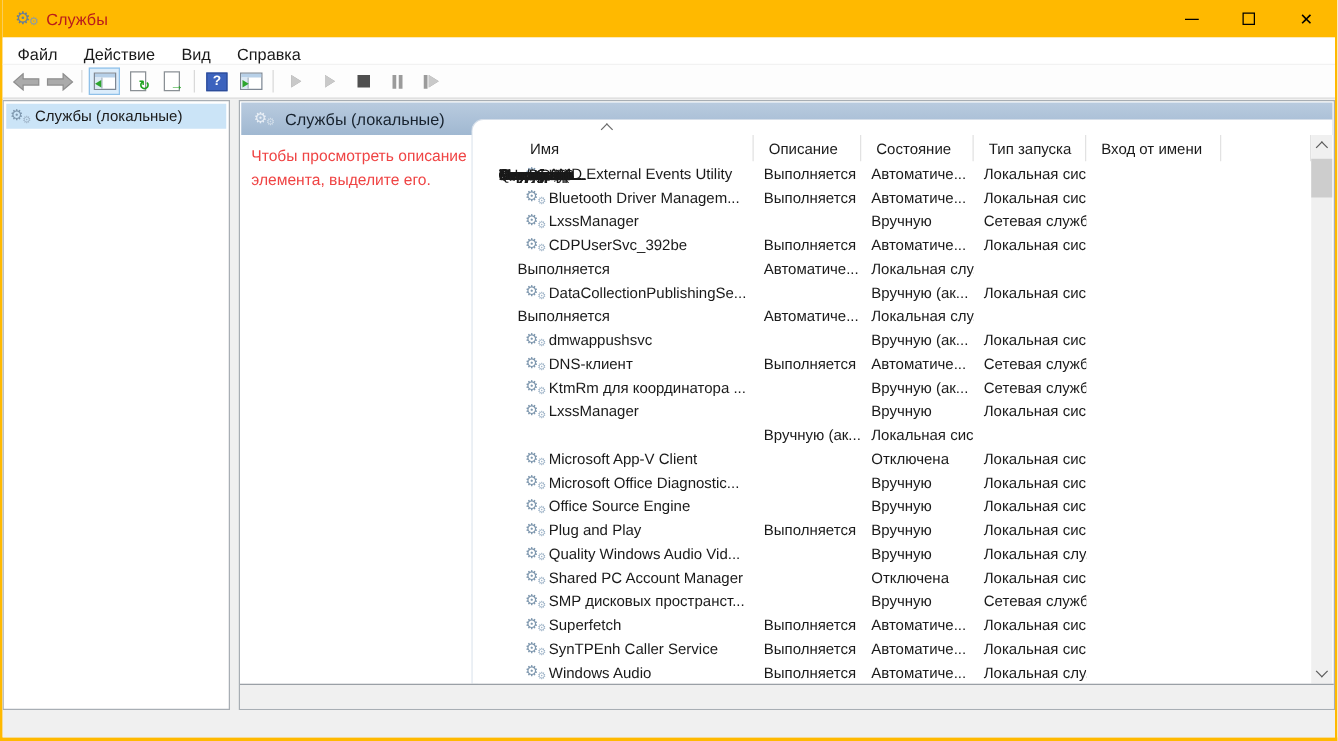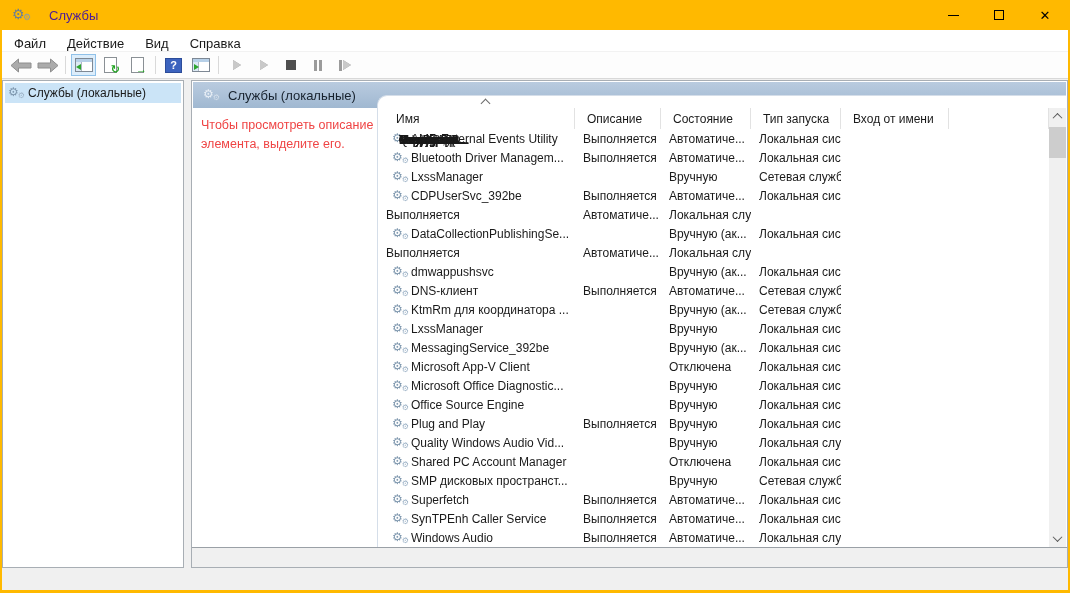--- a/index.html
+++ b/index.html
@@ -7,21 +7,21 @@
 
   .window { position: relative; width: 1070px; height: 593px; background: #F0F0F0;
             border: 2px solid #FFB900; border-top: none; border-bottom-width: 3px; overflow: hidden; }
 
   
   .titlebar { position: absolute; top: 0; left: 0; right: 0; height: 30px; background: #FFB900;
               display: flex; align-items: center; padding-left: 10px; }
   .title-gear { position: relative; width: 17px; height: 16px; font-size: 14px; line-height: 16px; color: #6B7F93; }
   .title-gear::before { content: "⚙"; position: absolute; left: 0; top: -1px; }
   .title-gear::after  { content: "⚙"; position: absolute; right: -2px; bottom: -2px; font-size: 9px; color: #8A9AA8; }
-  .title-text { margin-left: 20px; font-size: 13px; color: #4c1d95; }
+  .title-text { margin-left: 8px; font-size: 13px; color: #b91c1c; }
   .win-controls { position: absolute; right: 0; top: 0; height: 30px; display: flex; }
   .win-btn { width: 46px; height: 30px; display: flex; align-items: center; justify-content: center; }
   .glyph-min { width: 11px; height: 1px; background: #000; }
   .glyph-max { width: 10px; height: 10px; border: 1px solid #000; }
   .glyph-close { font-size: 13px; color: #000; line-height: 1; }
 
   
   .menubar { position: absolute; top: 30px; left: 0; right: 0; height: 22px; background: #ffffff;
              display: flex; align-items: flex-end; padding-left: 12px; border-bottom: 1px solid #F2F2F2; }
   .menu-item { font-size: 13px; color: #1a1a1a; margin-right: 21px; }
@@ -78,21 +78,21 @@
                   display: flex; align-items: center; padding-left: 10px; }
   .panel-header .gear { color: #E9EFF6; }
   .panel-header .gear::after { color: #D4DFEA; }
   .panel-title { margin-left: 10px; font-size: 13px; color: #17222e; }
 
   .description { position: absolute; top: 35px; left: 9px; width: 178px;
                  font-size: 12.5px; line-height: 1.5; color: #ef4444; }
 
   .list-panel { position: absolute; top: 14px; left: 185px; right: 1px; bottom: 20px;
                 background: #fff; border-top-left-radius: 10px;
-                border-top: 1px solid #D5DEE9; border-left: 1px solid #D5DEE9; overflow: hidden; }
+                border-top: 1px solid #D5DEE9; border-left: 1px solid #D5DEE9; overflow: hidden; padding-left: 28px; }
 
   .sort-chev { position: absolute; top: 4px; left: 104px; width: 7px; height: 7px;
                border-left: 1px solid #6a6a6a; border-top: 1px solid #6a6a6a; transform: rotate(45deg); }
 
   .grid-header { margin-top: 12px; margin-right: 17px; height: 21px; display: grid;
                  grid-template-columns: 197px 86px 90px 90px 108px 1fr; }
   .hcell { display: flex; align-items: center; padding-left: 12px; font-size: 12px; color: #1a1a1a;
            border-right: 1px solid #E2E2E2; white-space: nowrap; overflow: hidden; }
   .hcell.first { padding-left: 18px; }
 
@@ -342,24 +342,20 @@
             <div class="cell name">
               <span class="gear"></span>
               <span>LxssManager</span>
             </div>
             <div class="cell description">Служба ди...</div>
             <div class="cell status"></div>
             <div class="cell startup-type">Вручную</div>
             <div class="cell log-on-as">Локальная сис...</div>
           </div>
           <div class="row">
-            <div class="cell name">
-              <span class="gear"></span>
-              <span>MessagingService_392be</span>
-            </div>
             <div class="cell description">Служба, о...</div>
             <div class="cell status"></div>
             <div class="cell startup-type">Вручную (ак...</div>
             <div class="cell log-on-as">Локальная сис...</div>
           </div>
           <div class="row">
             <div class="cell name">
               <span class="gear"></span>
               <span>Microsoft App-V Client</span>
             </div>

